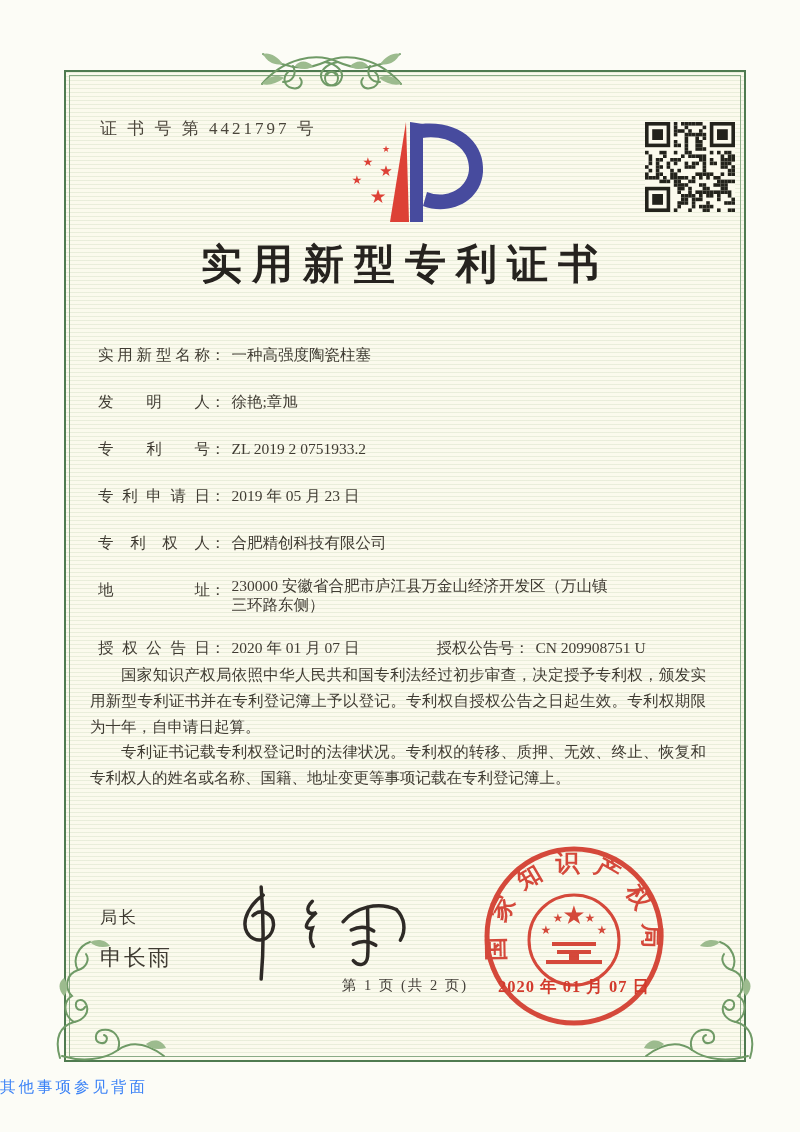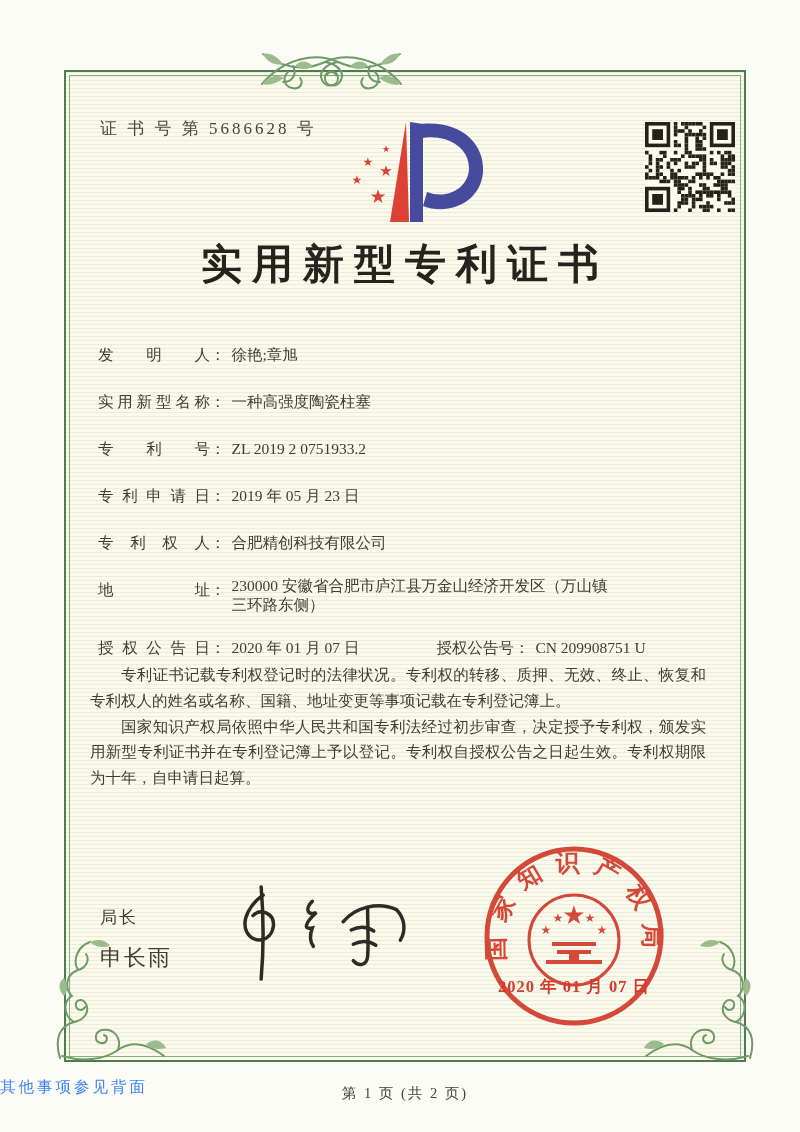--- a/index.html
+++ b/index.html
@@ -59,21 +59,21 @@
   .sig-role{position:absolute;left:100px;top:906px;font-size:17px;letter-spacing:2px;z-index:3;}
   .sig-name{position:absolute;left:100px;top:943px;font-size:22px;letter-spacing:2px;z-index:3;}
   .sig-script{position:absolute;left:212px;top:878px;width:215px;height:108px;z-index:3;}
   .seal{position:absolute;left:478px;top:840px;width:192px;height:192px;z-index:5;}
   .seal-date{
     position:absolute;left:488px;top:976px;width:172px;text-align:center;
     font-size:16.5px;font-weight:700;color:#d23a2c;letter-spacing:1px;z-index:6;
   }
   
   .page-info{
-    position:absolute;left:64px;top:1084px;width:682px;text-align:center;
+    position:absolute;left:64px;top:976px;width:682px;text-align:center;
     font-size:14.5px;letter-spacing:2px;color:#45413a;z-index:3;
   }
   .back-note{
     position:absolute;left:0;top:1077px;width:100%;text-align:left;
     font-size:15.5px;letter-spacing:3px;color:#3b82f6;z-index:3;
   }
   
   .orn{position:absolute;z-index:2;}
   .orn-band-l{left:258px;top:42px;}
   .orn-band-r{left:405px;top:42px;transform:scaleX(-1);transform-origin:left center;}
@@ -136,21 +136,21 @@
       <path d="M68,112 C72,100 64,90 52,92 C44,94 44,104 51,105 C57,106 59,99 54,97"></path>
       <path d="M28,32 C36,30 40,22 36,16"></path>
     </g>
     <g fill="#9cbb8e" stroke="none">
       <path d="M40,4 C48,0 56,2 60,8 C52,10 45,9 40,4 Z"></path>
       <path d="M96,106 C104,100 112,102 116,110 C108,112 100,111 96,106 Z"></path>
       <path d="M14,58 C8,52 8,44 14,40 C18,46 18,54 14,58 Z"></path>
     </g>
   </svg>
 
-  <div class="cert-no">证 书 号 第 5686628 号</div>
+  <div class="cert-no">证 书 号 第 4421797 号</div>
 
   <svg class="logo" viewBox="0 0 160 120">
     <path d="M73,12 L57,112 L76,112 Z" fill="#dd4136"></path>
     <path d="M77,12 L90,14 L90,112 L77,112 Z" fill="#474b9e"></path>
     <path d="M88,14 C128,10 152,34 150,62 C148,92 116,106 90,96 L94,82 C114,90 136,78 136,58 C136,36 112,24 89,28 Z" fill="#474b9e"></path>
     <g fill="#dd4136" font-family="'DejaVu Sans',sans-serif" text-anchor="middle">
       <text x="53" y="42" font-size="9">★</text>
       <text x="35" y="56" font-size="12">★</text>
       <text x="53" y="66" font-size="15">★</text>
       <text x="24" y="74" font-size="12">★</text>
@@ -377,46 +377,46 @@
         <rect x="72" y="7.2" width="10.8" height="10.8" fill="#23231c"></rect>
         <rect x="0" y="64.8" width="25.2" height="25.2" fill="#23231c"></rect>
         <rect x="3.6" y="68.39999999999999" width="18" height="18" fill="#fbfaed"></rect>
         <rect x="7.2" y="72" width="10.8" height="10.8" fill="#23231c"></rect>
       </svg></div>
 
   <div class="title">实用新型专利证书</div>
 
   <div class="fields">
     <div class="row">
+      <span class="lbl">实用新型名称</span><span class="colon">：</span><span class="val">一种高强度陶瓷柱塞</span>
+    </div>
+    <div class="row">
       <span class="lbl">发明人</span><span class="colon">：</span><span class="val">徐艳;章旭</span>
-    </div>
-    <div class="row">
-      <span class="lbl">实用新型名称</span><span class="colon">：</span><span class="val">一种高强度陶瓷柱塞</span>
     </div>
     <div class="row">
       <span class="lbl">专利号</span><span class="colon">：</span><span class="val">ZL 2019 2 0751933.2</span>
     </div>
     <div class="row">
       <span class="lbl">专利申请日</span><span class="colon">：</span><span class="val">2019 年 05 月 23 日</span>
     </div>
     <div class="row">
       <span class="lbl">专利权人</span><span class="colon">：</span><span class="val">合肥精创科技有限公司</span>
     </div>
     <div class="row">
       <span class="lbl">地址</span><span class="colon">：</span><span class="val pre">230000 安徽省合肥市庐江县万金山经济开发区（万山镇
 三环路东侧）</span>
     </div>
     <div class="row">
       <span class="lbl">授权公告日</span><span class="colon">：</span><span class="val">2020 年 01 月 07 日</span><span class="pair2"><span>授权公告号</span><span class="colon">：</span><span class="val">CN 209908751 U</span></span>
     </div>
   </div>
 
   <div class="body-text">
+    <p>国家知识产权局依照中华人民共和国专利法经过初步审查，决定授予专利权，颁发实用新型专利证书并在专利登记簿上予以登记。专利权自授权公告之日起生效。专利权期限为十年，自申请日起算。</p>
     <p>专利证书记载专利权登记时的法律状况。专利权的转移、质押、无效、终止、恢复和专利权人的姓名或名称、国籍、地址变更等事项记载在专利登记簿上。</p>
-    <p>国家知识产权局依照中华人民共和国专利法经过初步审查，决定授予专利权，颁发实用新型专利证书并在专利登记簿上予以登记。专利权自授权公告之日起生效。专利权期限为十年，自申请日起算。</p>
   </div>
 
   <div class="sig-role">局长</div>
   <div class="sig-name">申长雨</div>
 
   <svg class="sig-script" viewBox="0 0 210 100">
     <g fill="none" stroke="#2e2a26" stroke-width="3.4" stroke-linecap="round">
       <path d="M50,14 C38,22 28,38 34,50 C40,62 58,60 60,44 C61,32 48,26 40,34"></path>
       <path d="M48,6 C50,30 51,62 48,96"></path>
       <path d="M98,20 C90,28 94,34 102,31 C92,40 88,48 98,46 C95,54 96,60 99,64"></path>

